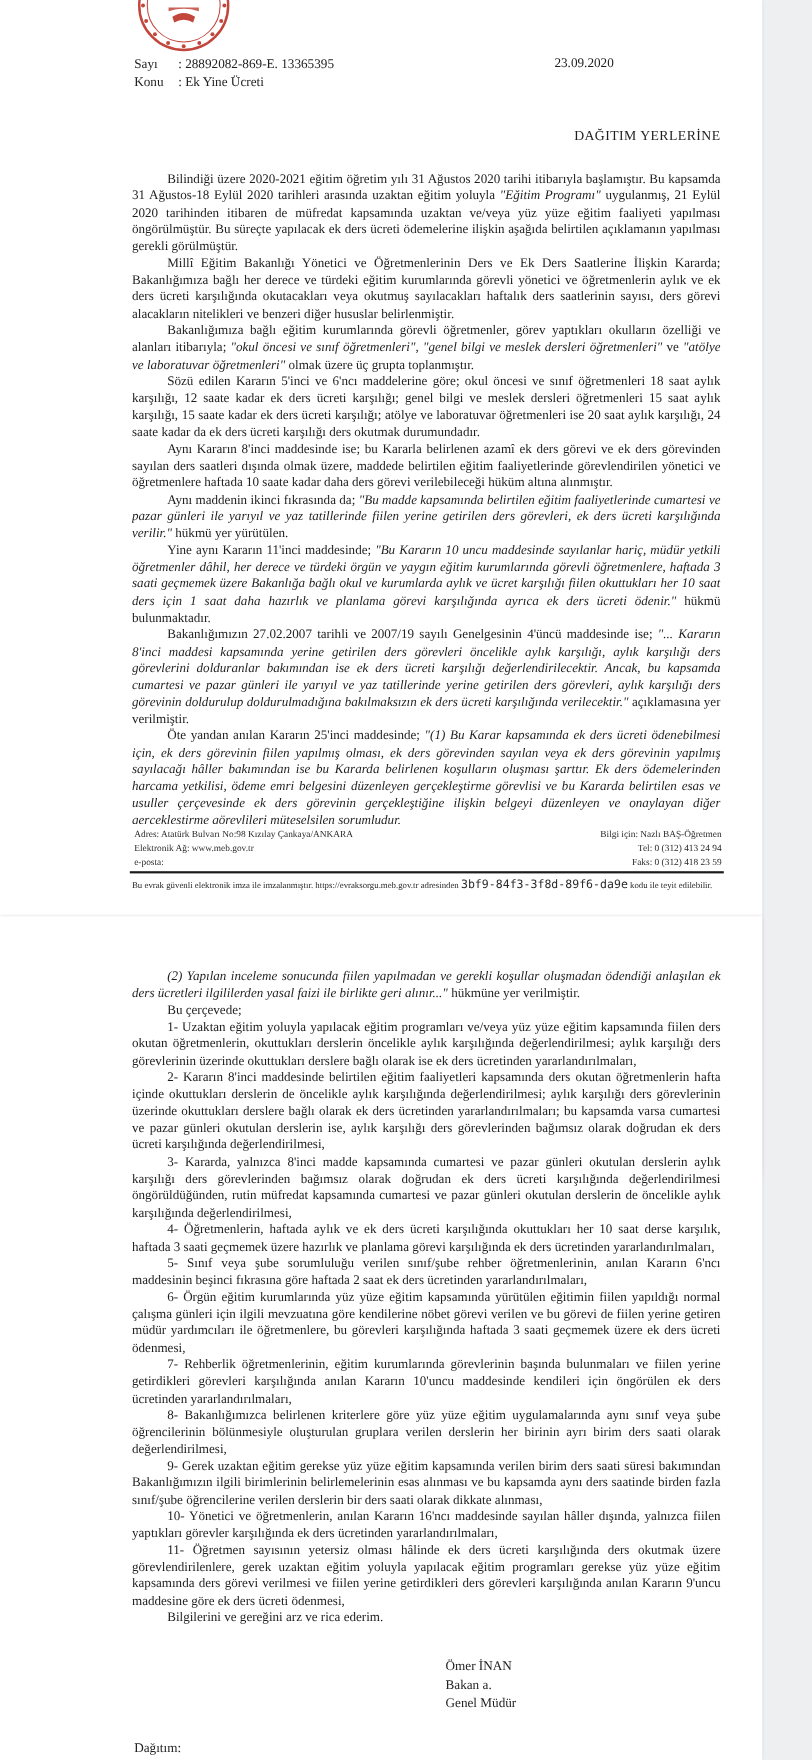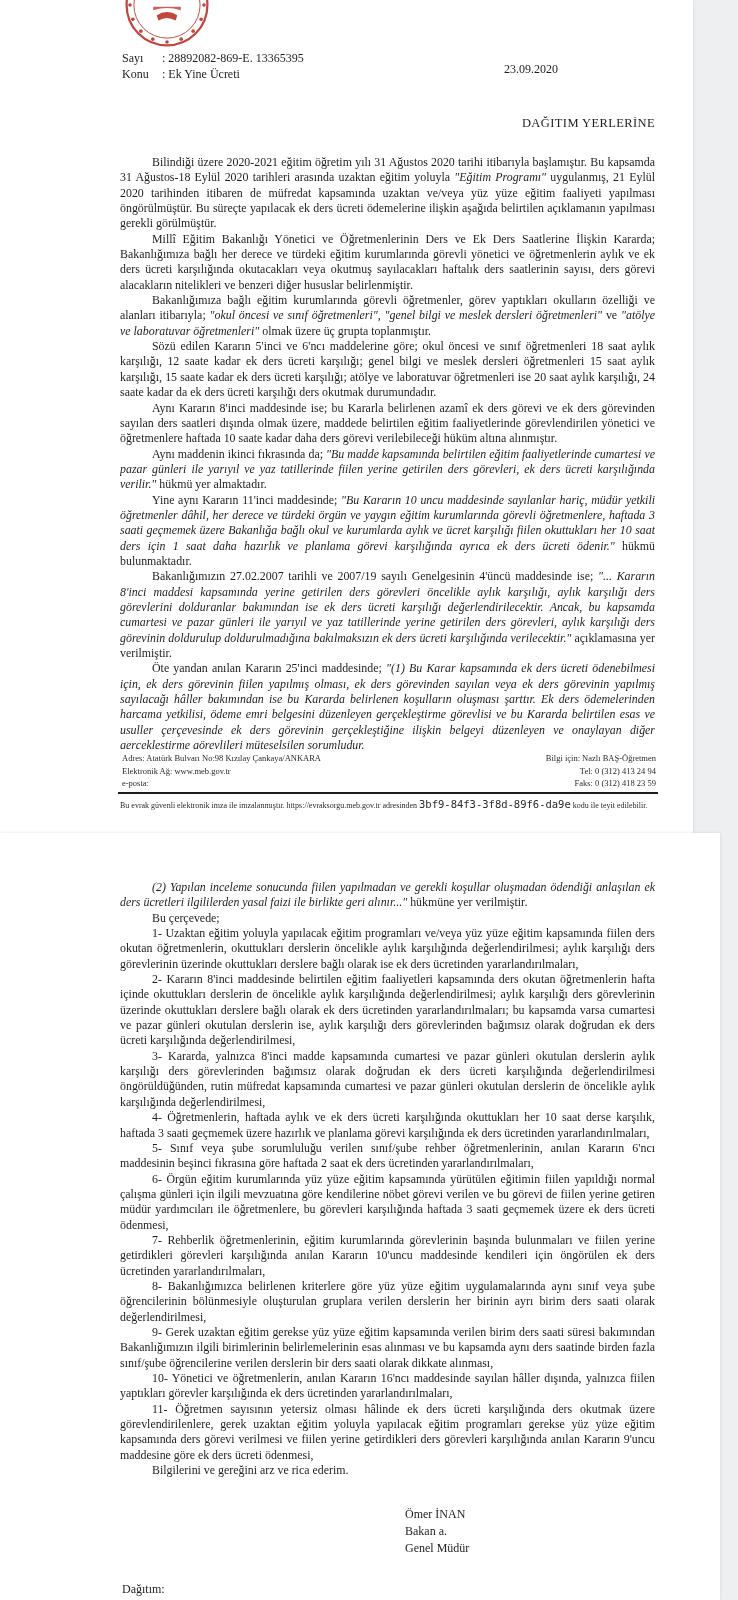--- a/index.html
+++ b/index.html
@@ -1,24 +1,24 @@
 <!DOCTYPE html>
 <html lang="tr"><head>
 <meta charset="utf-8">
 <style>
   html,body{margin:0;padding:0;}
   body{background:#edeff1;font-family:"Liberation Serif","DejaVu Serif",serif;color:#1e1e1e;}
   .viewport{position:relative;width:738px;height:1600px;overflow:hidden;background:#edeff1;}
   .page{position:absolute;left:0;width:693px;background:#ffffff;overflow:hidden;box-shadow:0 0 3px rgba(0,0,0,.12);}
   .page1{top:0;height:1070px;}
-  .page2{top:833px;height:767px;padding-left:27px;}
+  .page2{top:833px;height:767px;}
   .seal{position:absolute;left:124px;top:-38px;width:86px;height:86px;}
   .hdr-block{position:absolute;left:122px;top:50px;font-size:12px;line-height:16px;}
   .hdr-row .lbl{display:inline-block;width:40px;}
-  .hdr-date{position:absolute;left:504px;top:62px;font-size:12px;}
+  .hdr-date{position:absolute;left:504px;top:50px;font-size:12px;}
   .recipient{position:absolute;left:120px;top:116px;width:535px;text-align:right;font-size:12.5px;letter-spacing:.4px;}
   .bodytext{position:absolute;left:120px;width:535px;font-size:11.9px;line-height:15.35px;text-align:justify;}
   .p1body{top:155px;height:594px;overflow:hidden;}
   .p2body{top:47px;}
   .para{margin:0;text-indent:32px;}
   .it{font-style:italic;}
   .ftr-left{position:absolute;left:122px;top:752px;font-size:8.5px;line-height:12.6px;color:#2a2a2a;}
   .ftr-right{position:absolute;left:380px;top:752px;width:276px;text-align:right;font-size:8.5px;line-height:12.6px;color:#2a2a2a;}
   .ftr-line{position:absolute;left:118px;top:792px;width:540px;height:2px;background:#1b1b1b;}
   .verify{position:absolute;left:120px;top:798px;width:560px;font-size:8px;color:#2a2a2a;white-space:nowrap;}
@@ -68,21 +68,21 @@
     <div class="hdr-date">23.09.2020</div>
 
     <div class="recipient">DAĞITIM YERLERİNE</div>
 
     <div class="bodytext p1body">
         <p class="para"><span>Bilindiği üzere 2020-2021 eğitim öğretim yılı 31 Ağustos 2020 tarihi itibarıyla başlamıştır. Bu kapsamda 31 Ağustos-18 Eylül 2020 tarihleri arasında uzaktan eğitim yoluyla </span><span class="it">"Eğitim Programı"</span><span> uygulanmış, 21 Eylül 2020 tarihinden itibaren de müfredat kapsamında uzaktan ve/veya yüz yüze eğitim faaliyeti yapılması öngörülmüştür. Bu süreçte yapılacak ek ders ücreti ödemelerine ilişkin aşağıda belirtilen açıklamanın yapılması gerekli görülmüştür.</span></p>
         <p class="para"><span>Millî Eğitim Bakanlığı Yönetici ve Öğretmenlerinin Ders ve Ek Ders Saatlerine İlişkin Kararda; Bakanlığımıza bağlı her derece ve türdeki eğitim kurumlarında görevli yönetici ve öğretmenlerin aylık ve ek ders ücreti karşılığında okutacakları veya okutmuş sayılacakları haftalık ders saatlerinin sayısı, ders görevi alacakların nitelikleri ve benzeri diğer hususlar belirlenmiştir.</span></p>
         <p class="para"><span>Bakanlığımıza bağlı eğitim kurumlarında görevli öğretmenler, görev yaptıkları okulların özelliği ve alanları itibarıyla; </span><span class="it">"okul öncesi ve sınıf öğretmenleri"</span><span>, </span><span class="it">"genel bilgi ve meslek dersleri öğretmenleri"</span><span> ve </span><span class="it">"atölye ve laboratuvar öğretmenleri"</span><span> olmak üzere üç grupta toplanmıştır.</span></p>
         <p class="para"><span>Sözü edilen Kararın 5'inci ve 6'ncı maddelerine göre; okul öncesi ve sınıf öğretmenleri 18 saat aylık karşılığı, 12 saate kadar ek ders ücreti karşılığı; genel bilgi ve meslek dersleri öğretmenleri 15 saat aylık karşılığı, 15 saate kadar ek ders ücreti karşılığı; atölye ve laboratuvar öğretmenleri ise 20 saat aylık karşılığı, 24 saate kadar da ek ders ücreti karşılığı ders okutmak durumundadır.</span></p>
         <p class="para"><span>Aynı Kararın 8'inci maddesinde ise; bu Kararla belirlenen azamî ek ders görevi ve ek ders görevinden sayılan ders saatleri dışında olmak üzere, maddede belirtilen eğitim faaliyetlerinde görevlendirilen yönetici ve öğretmenlere haftada 10 saate kadar daha ders görevi verilebileceği hüküm altına alınmıştır.</span></p>
-        <p class="para"><span>Aynı maddenin ikinci fıkrasında da; </span><span class="it">"Bu madde kapsamında belirtilen eğitim faaliyetlerinde cumartesi ve pazar günleri ile yarıyıl ve yaz tatillerinde fiilen yerine getirilen ders görevleri, ek ders ücreti karşılığında verilir."</span><span> hükmü yer almaktadır.</span></p>
+        <p class="para"><span>Aynı maddenin ikinci fıkrasında da; </span><span class="it">"Bu madde kapsamında belirtilen eğitim faaliyetlerinde cumartesi ve pazar günleri ile yarıyıl ve yaz tatillerinde fiilen yerine getirilen ders görevleri, ek ders ücreti karşılığında verilir."</span><span> hükmü yer yürütülen.</span></p>
         <p class="para"><span>Yine aynı Kararın 11'inci maddesinde; </span><span class="it">"Bu Kararın 10 uncu maddesinde sayılanlar hariç, müdür yetkili öğretmenler dâhil, her derece ve türdeki örgün ve yaygın eğitim kurumlarında görevli öğretmenlere, haftada 3 saati geçmemek üzere Bakanlığa bağlı okul ve kurumlarda aylık ve ücret karşılığı fiilen okuttukları her 10 saat ders için 1 saat daha hazırlık ve planlama görevi karşılığında ayrıca ek ders ücreti ödenir."</span><span> hükmü bulunmaktadır.</span></p>
         <p class="para"><span>Bakanlığımızın 27.02.2007 tarihli ve 2007/19 sayılı Genelgesinin 4'üncü maddesinde ise; </span><span class="it">"... Kararın 8'inci maddesi kapsamında yerine getirilen ders görevleri öncelikle aylık karşılığı, aylık karşılığı ders görevlerini dolduranlar bakımından ise ek ders ücreti karşılığı değerlendirilecektir. Ancak, bu kapsamda cumartesi ve pazar günleri ile yarıyıl ve yaz tatillerinde yerine getirilen ders görevleri, aylık karşılığı ders görevinin doldurulup doldurulmadığına bakılmaksızın ek ders ücreti karşılığında verilecektir."</span><span> açıklamasına yer verilmiştir.</span></p>
         <p class="para"><span>Öte yandan anılan Kararın 25'inci maddesinde; </span><span class="it">"(1) Bu Karar kapsamında ek ders ücreti ödenebilmesi için, ek ders görevinin fiilen yapılmış olması, ek ders görevinden sayılan veya ek ders görevinin yapılmış sayılacağı hâller bakımından ise bu Kararda belirlenen koşulların oluşması şarttır. Ek ders ödemelerinden harcama yetkilisi, ödeme emri belgesini düzenleyen gerçekleştirme görevlisi ve bu Kararda belirtilen esas ve usuller çerçevesinde ek ders görevinin gerçekleştiğine ilişkin belgeyi düzenleyen ve onaylayan diğer gerçekleştirme görevlileri müteselsilen sorumludur.</span></p>
       </div>
 
     <div class="ftr-left">
       <div>Adres: Atatürk Bulvarı No:98 Kızılay Çankaya/ANKARA</div>
       <div>Elektronik Ağ: www.meb.gov.tr</div>
       <div>e-posta:</div>
     </div>

